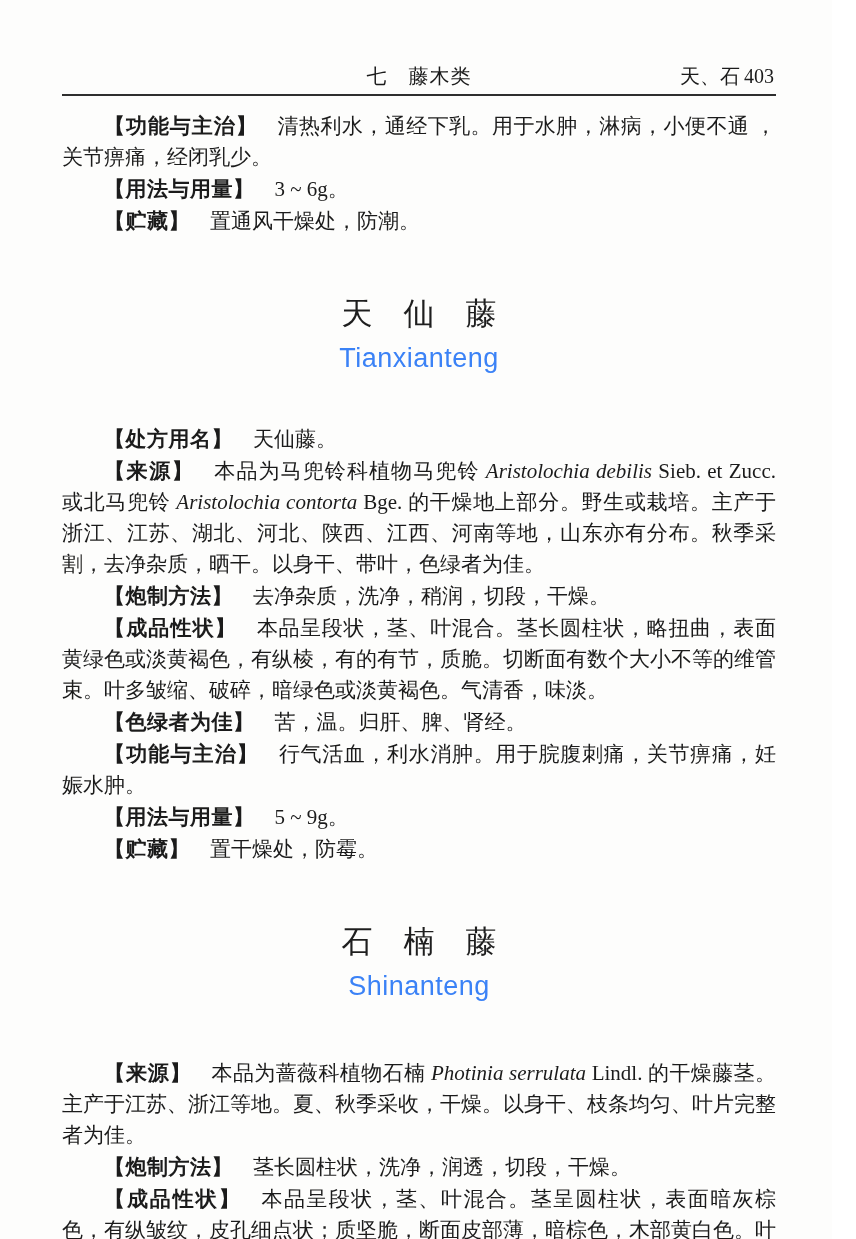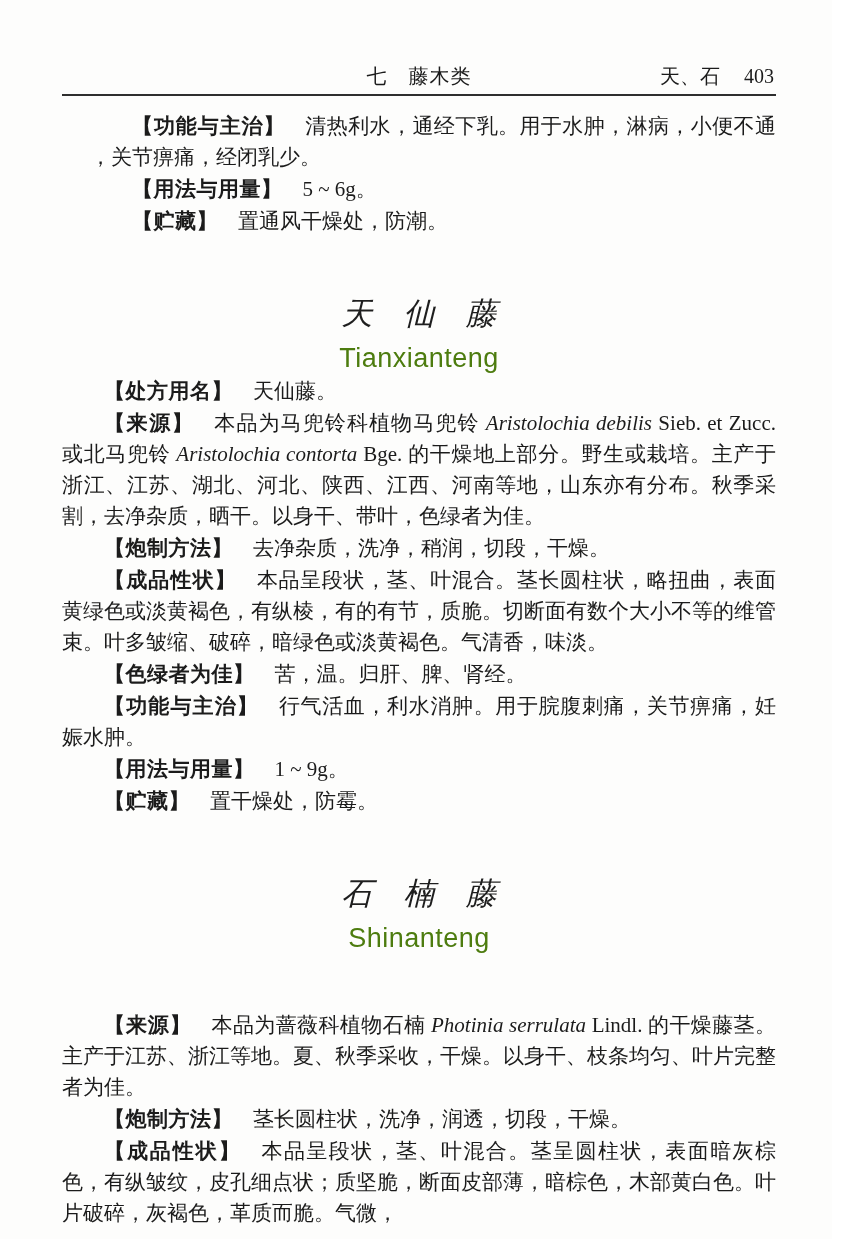--- a/index.html
+++ b/index.html
@@ -31,30 +31,30 @@
     text-align: center;
     letter-spacing: 1px;
   }
   .rh-right {
     position: absolute;
     right: 2px;
     top: 0;
     white-space: nowrap;
   }
   .rh-pagenum {
-    margin-left: 24px;
+    margin-left: 4px;
   }
   .head-rule {
     border: none;
     border-bottom: 2px solid #2e2e2e;
     margin: 4px 0 0 0;
     height: 0;
   }
   
-  .text-block { margin-top: 14px; margin-left: 28px; }
+  .text-block { margin-top: 14px; }
   p.para {
     margin: 0;
     font-size: 21px;
     line-height: 31px;
     text-align: justify;
     text-indent: 2em;
   }
   .label {
     font-family: "Liberation Sans", "DejaVu Sans", sans-serif;
     font-weight: bold;
@@ -64,69 +64,68 @@
   .sci { font-style: italic; }
   
   .entry-title {
     margin: 56px 0 0 0;
     text-align: center;
     font-size: 31px;
     line-height: 42px;
     font-weight: normal;
     font-family: "Liberation Sans", "DejaVu Sans", sans-serif;
     color: #1e1e1e;
-    font-style: italic;
   }
   .entry-pinyin {
     margin-top: 6px;
     text-align: center;
     font-size: 27px;
     line-height: 34px;
     font-family: "Liberation Sans", "DejaVu Sans", sans-serif;
-    color: #4d7c0f;
+    color: #3b82f6;
     letter-spacing: 0.5px;
   }
-  .entry-body { }
+  .entry-body { margin-top: 48px; }
   .entry-body-wide { margin-top: 54px; }
 </style>
 </head>
 <body>
 
 <div class="page">
 
   <div class="running-head">
     <span class="rh-center">七　藤木类</span>
     <span class="rh-right"><span>天、石</span><span class="rh-pagenum">403</span></span>
   </div>
   <hr class="head-rule">
 
   <div class="text-block">
     <p class="para"><b class="label">【功能与主治】</b><span>清热利水，通经下乳。用于水肿，淋病，小便不通 ，关节痹痛，经闭乳少。</span></p>
-    <p class="para"><b class="label">【用法与用量】</b><span>5 ~ 6g。</span></p>
+    <p class="para"><b class="label">【用法与用量】</b><span>3 ~ 6g。</span></p>
     <p class="para"><b class="label">【贮藏】</b><span>置通风干燥处，防潮。</span></p>
   </div>
 
   <section>
     <h1 class="entry-title">天　仙　藤</h1>
     <div class="entry-pinyin">Tianxianteng</div>
 
     <div class="entry-body">
       <p class="para"><b class="label">【处方用名】</b><span>天仙藤。</span></p>
 
       <p class="para"><b class="label">【来源】</b><span>本品为马兜铃科植物马兜铃 </span><span class="sci">Aristolochia debilis</span><span> Sieb. et Zucc. 或北马兜铃 </span><span class="sci">Aristolochia contorta</span><span> Bge. 的干燥地上部分。野生或栽培。主产于浙江、江苏、湖北、河北、陕西、江西、河南等地，山东亦有分布。秋季采割，去净杂质，晒干。以身干、带叶，色绿者为佳。</span></p>
 
       <p class="para"><b class="label">【炮制方法】</b><span>去净杂质，洗净，稍润，切段，干燥。</span></p>
 
       <p class="para"><b class="label">【成品性状】</b><span>本品呈段状，茎、叶混合。茎长圆柱状，略扭曲，表面黄绿色或淡黄褐色，有纵棱，有的有节，质脆。切断面有数个大小不等的维管束。叶多皱缩、破碎，暗绿色或淡黄褐色。气清香，味淡。</span></p>
 
       <p class="para"><b class="label">【色绿者为佳】</b><span>苦，温。归肝、脾、肾经。</span></p>
 
       <p class="para"><b class="label">【功能与主治】</b><span>行气活血，利水消肿。用于脘腹刺痛，关节痹痛，妊娠水肿。</span></p>
 
-      <p class="para"><b class="label">【用法与用量】</b><span>1 ~ 9g。</span></p>
+      <p class="para"><b class="label">【用法与用量】</b><span>5 ~ 9g。</span></p>
 
       <p class="para"><b class="label">【贮藏】</b><span>置干燥处，防霉。</span></p>
     </div>
   </section>
 
   <section>
     <h1 class="entry-title">石　楠　藤</h1>
     <div class="entry-pinyin">Shinanteng</div>
 
     <div class="entry-body entry-body-wide">

